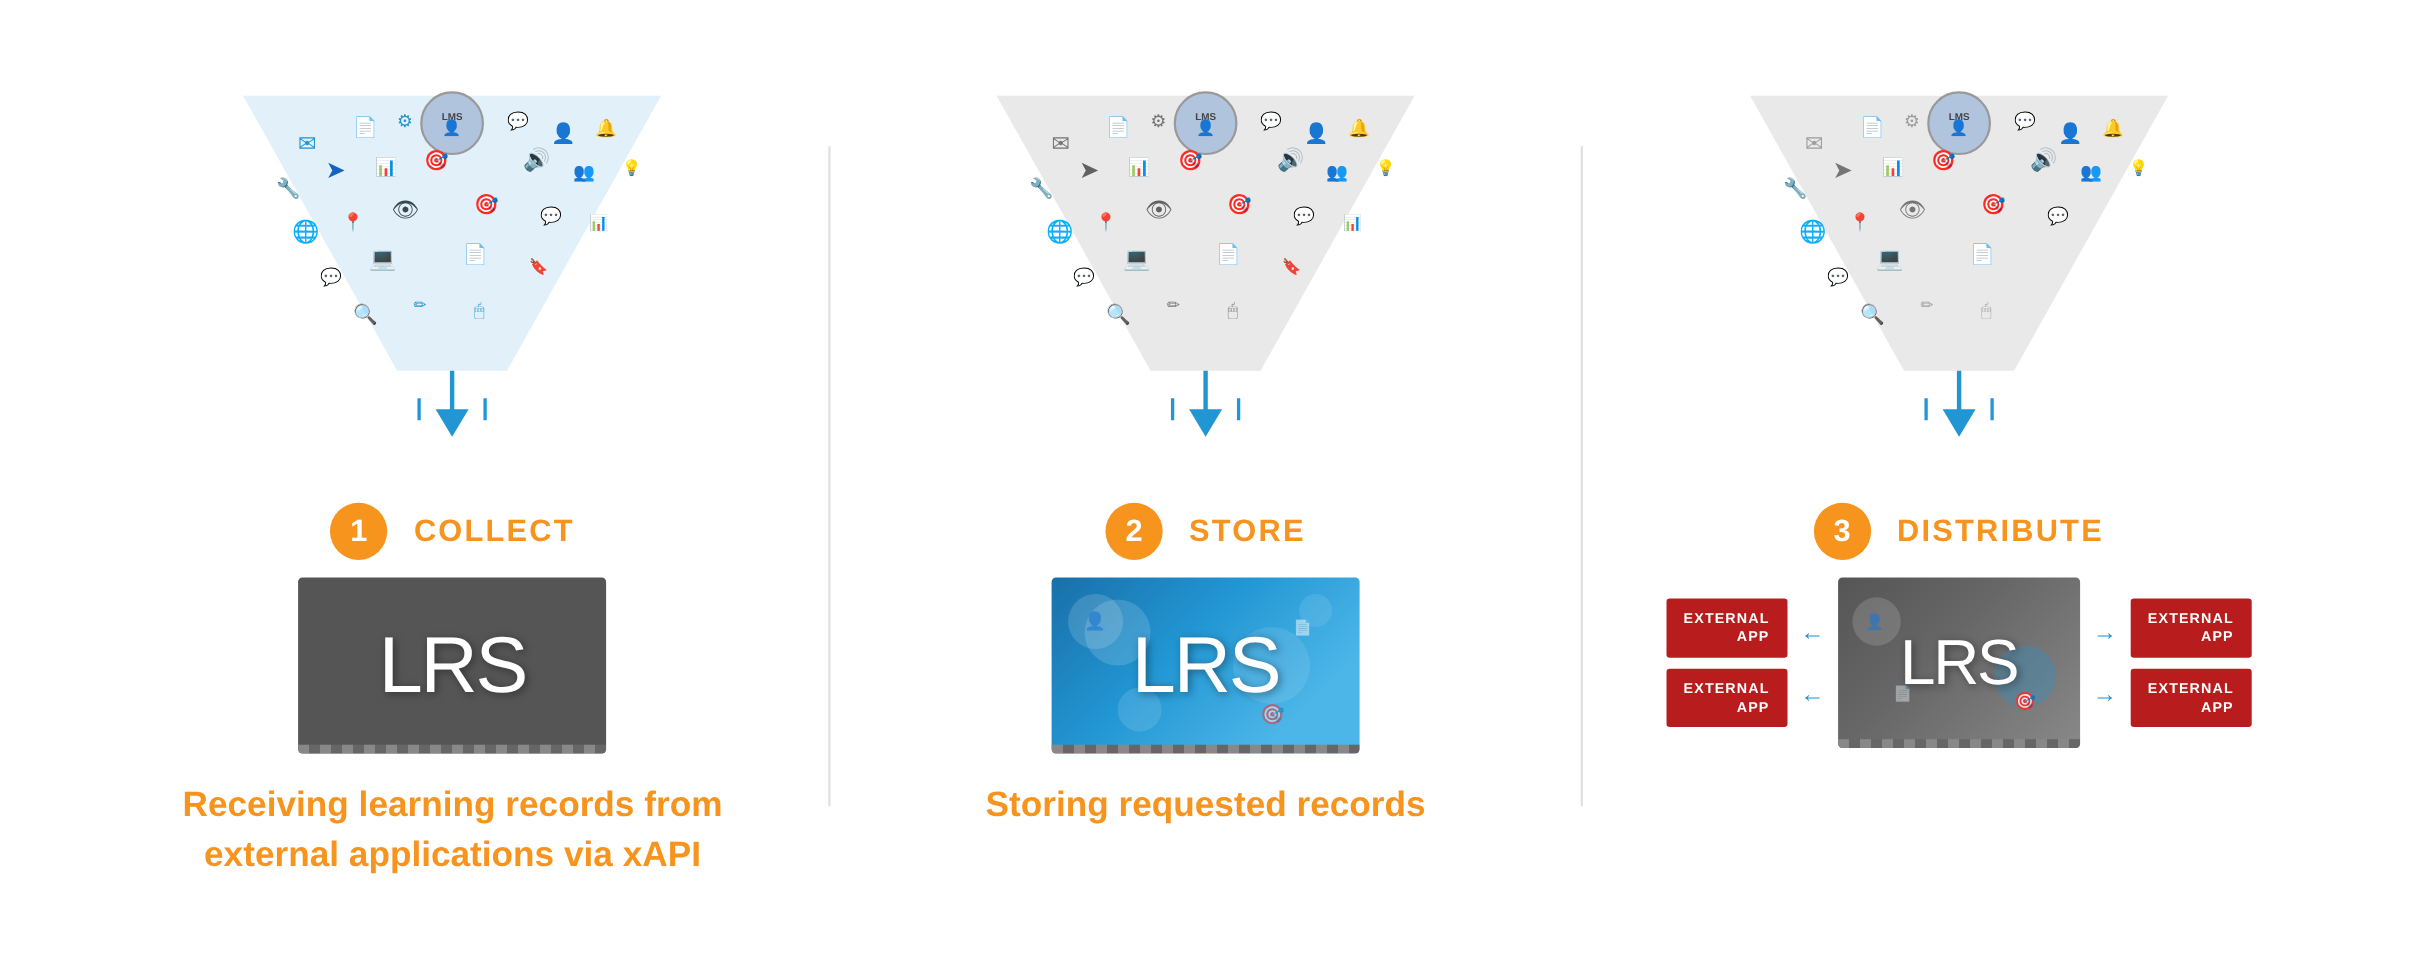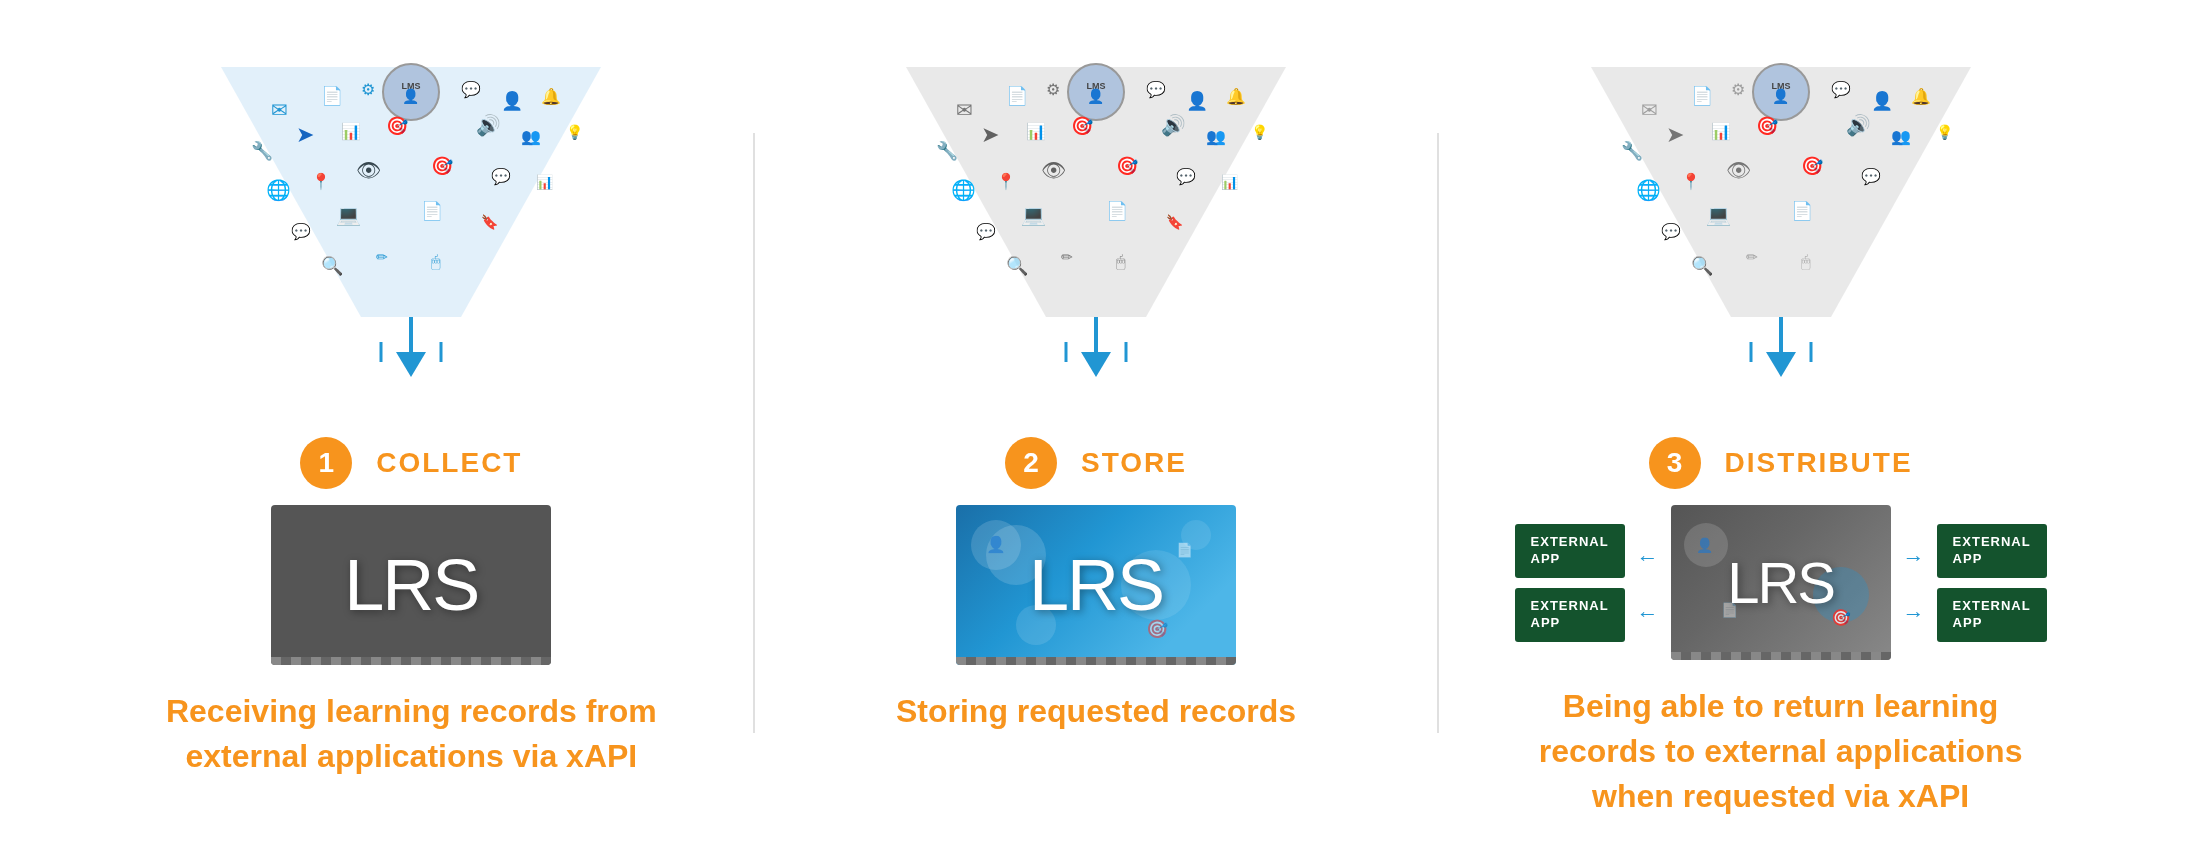--- a/index.html
+++ b/index.html
@@ -113,27 +113,27 @@
       z-index: 2;
       text-shadow: 2px 2px 8px rgba(0,0,0,0.4);
     }
     
     .ext-app-col {
       display: flex;
       flex-direction: column;
       gap: 10px;
     }
     .ext-app-box {
-      background: #14532d;
+      background: #b91c1c;
       color: white;
       padding: 10px 16px;
       font-size: 13px;
       font-weight: 700;
       letter-spacing: 1px;
-      text-align: left;
+      text-align: right;
       border-radius: 3px;
       line-height: 1.3;
     }
     .arrow-connector {
       display: flex;
       flex-direction: column;
       justify-content: center;
       gap: 30px;
       color: #2196d3;
       font-size: 24px;
@@ -365,16 +365,15 @@
         <span style="color:#2196d3;font-size:22px;">→</span>
         <span style="color:#2196d3;font-size:22px;">→</span>
       </div>
 
       <div class="ext-app-col">
         <div class="ext-app-box">EXTERNAL<br>APP</div>
         <div class="ext-app-box">EXTERNAL<br>APP</div>
       </div>
     </div>
 
-    <div class="description">Being able to return learning records to external applications when requested via xAPI</div>
   </div>
 
 </div>
 
 </body></html>

